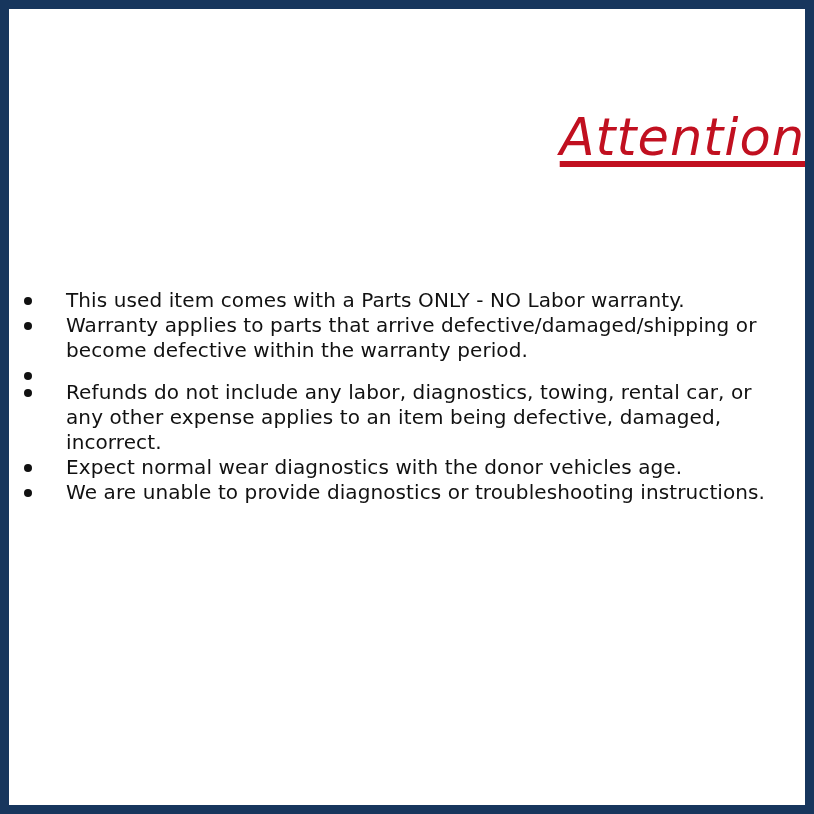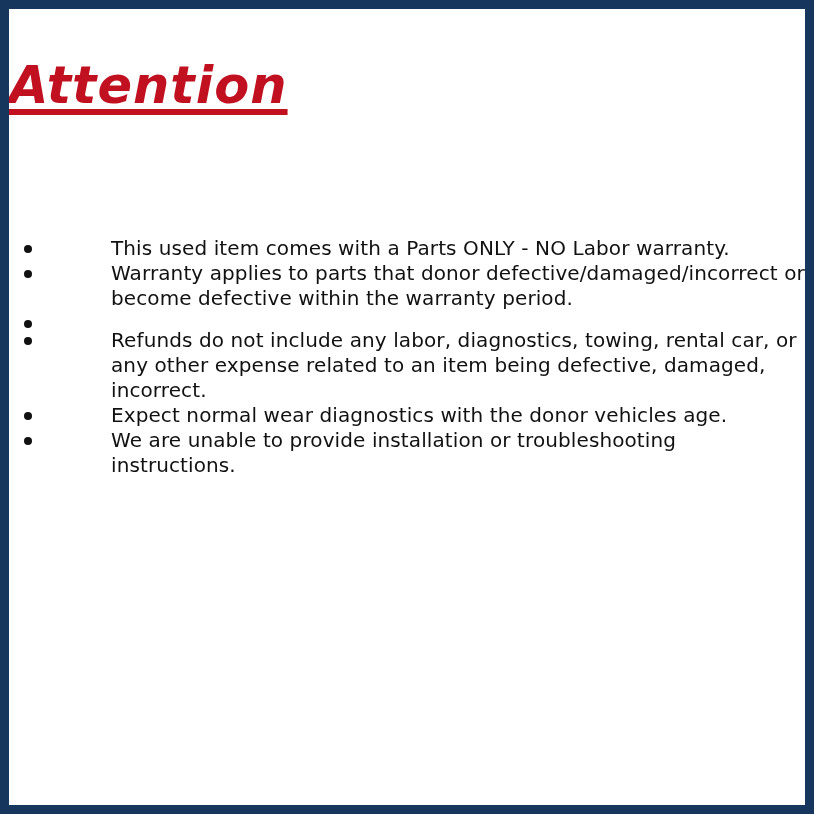--- a/index.html
+++ b/index.html
@@ -11,42 +11,41 @@
   .page {
     position: relative;
     width: 814px;
     height: 814px;
     box-sizing: border-box;
     background: var(--page-bg, #ffffff);
     border: 9px solid var(--border-navy, #17365d);
     overflow: hidden;
   }
   .title {
-    margin: 48px 0 0 0;
-    text-align: left;
+    margin: 100px 0 0 0;
+    text-align: right;
     font-size: 51px;
     line-height: 1.15;
-    font-weight: bold;
+    font-weight: normal;
     font-style: italic;
     letter-spacing: 1px;
     color: var(--accent-red, #c11020);
     text-decoration: underline;
     text-decoration-color: var(--accent-red, #c11020);
     text-decoration-thickness: 6px;
     text-underline-offset: 6px;
   }
   .notice-list {
     list-style: none;
     margin: 120px 0 0 0;
     padding: 0;
   }
   .notice-item {
     display: flex;
     align-items: flex-start;
-    gap: 45px;
   }
   .bullet-dot {
     flex: 0 0 auto;
     width: 8px;
     height: 8px;
     border-radius: 50%;
     background: #111111;
     margin: 9px 0 0 15px;
   }
   .notice-text {
@@ -65,36 +64,36 @@
   <h1 class="title">Attention</h1>
 
   <ul class="notice-list">
   <li class="notice-item">
     <span class="bullet-dot"></span>
     <span class="notice-text">This used item comes with a Parts ONLY - NO Labor warranty.</span>
   </li>
 
   <li class="notice-item">
     <span class="bullet-dot"></span>
-    <span class="notice-text">Warranty applies to parts that donor defective/damaged/incorrect or become defective within the warranty period.</span>
+    <span class="notice-text">Warranty applies to parts that arrive defective/damaged/shipping or become defective within the warranty period.</span>
   </li>
 
 
   <li class="notice-item">
     <span class="bullet-dot"></span>
   </li>
 
   <li class="notice-item">
     <span class="bullet-dot"></span>
-    <span class="notice-text">Refunds do not include any labor, diagnostics, towing, rental car, or any other expense related to an item being defective, damaged, incorrect.</span>
+    <span class="notice-text">Refunds do not include any labor, diagnostics, towing, rental car, or any other expense applies to an item being defective, damaged, incorrect.</span>
   </li>
 
   <li class="notice-item">
     <span class="bullet-dot"></span>
     <span class="notice-text">Expect normal wear diagnostics with the donor vehicles age.</span>
   </li>
 
   <li class="notice-item">
     <span class="bullet-dot"></span>
-    <span class="notice-text">We are unable to provide installation or troubleshooting instructions.</span>
+    <span class="notice-text">We are unable to provide diagnostics or troubleshooting instructions.</span>
   </li>
 </ul>
 </div>
 
 </body></html>

